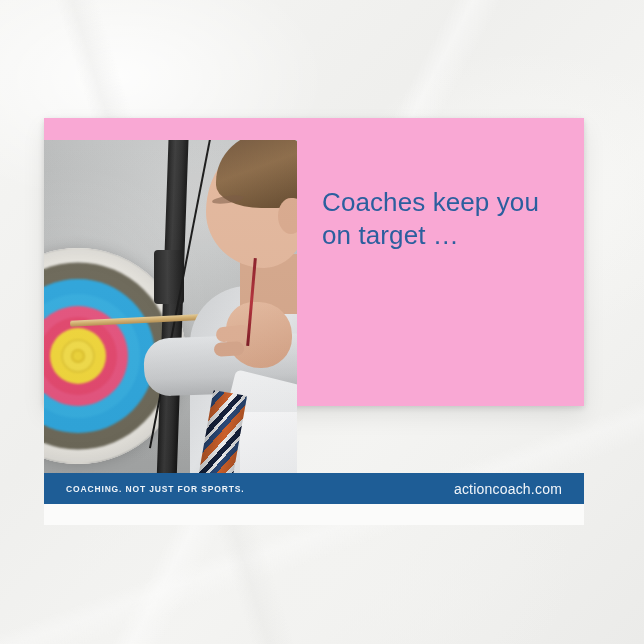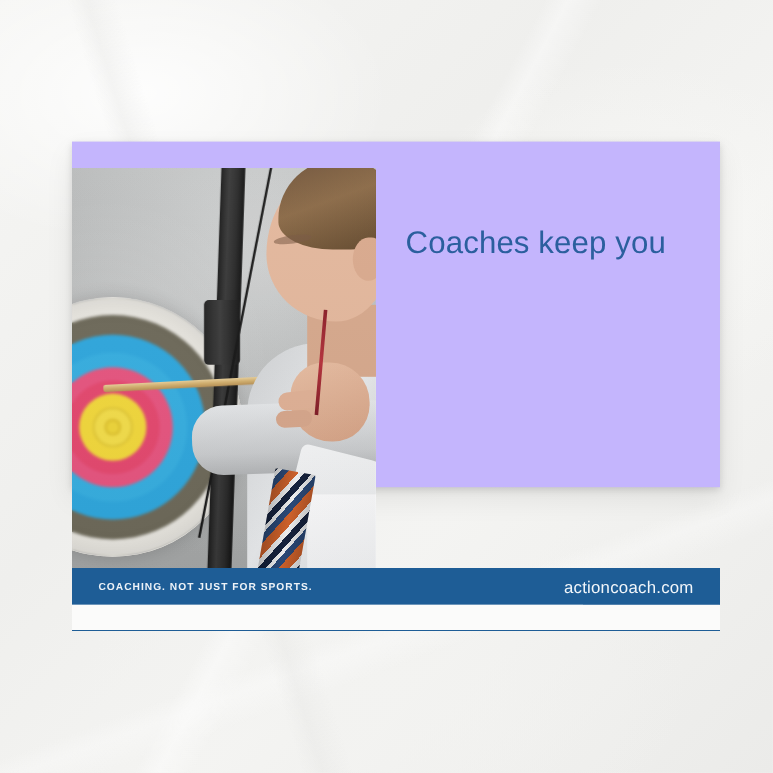--- a/index.html
+++ b/index.html
@@ -31,25 +31,25 @@
     background-image:
       linear-gradient(118deg, rgba(255,255,255,0) 46%, rgba(255,255,255,0.55) 48%, rgba(255,255,255,0) 51%),
       linear-gradient(73deg, rgba(228,228,226,0) 30%, rgba(228,228,226,0.45) 32%, rgba(228,228,226,0) 35%),
       linear-gradient(160deg, rgba(255,255,255,0) 72%, rgba(255,255,255,0.4) 74%, rgba(255,255,255,0) 77%);
     opacity: 0.75;
   }
 
   
   #postcard {
     position: absolute;
-    left: 60px;
+    left: 44px;
     top: 118px;
     width: 540px;
     height: 288px;
-    background: #c4b5fd;
+    background: #f9a8d4;
     box-shadow: 0 2px 6px rgba(0,0,0,0.13), 0 10px 22px rgba(0,0,0,0.08);
   }
 
   
   #photo {
     position: absolute;
     left: 0px;
     top: 22px;
     width: 253px;
     height: 363px;
@@ -391,20 +391,21 @@
     <div id="shirt"></div>
     <div id="tie">
       <div id="tie-shadow"></div>
     </div>
 
     <div id="photo-soften"></div>
   </div>
 
   <div id="headline">
     <div>Coaches keep you</div>
+    <div>on target …</div>
   </div>
 
   <div id="banner">
     <div id="banner-tagline">COACHING. NOT JUST FOR SPORTS.</div>
     <div id="banner-url">actioncoach.com</div>
   </div>
 
   <div id="card-footer"></div>
 </div>
 

